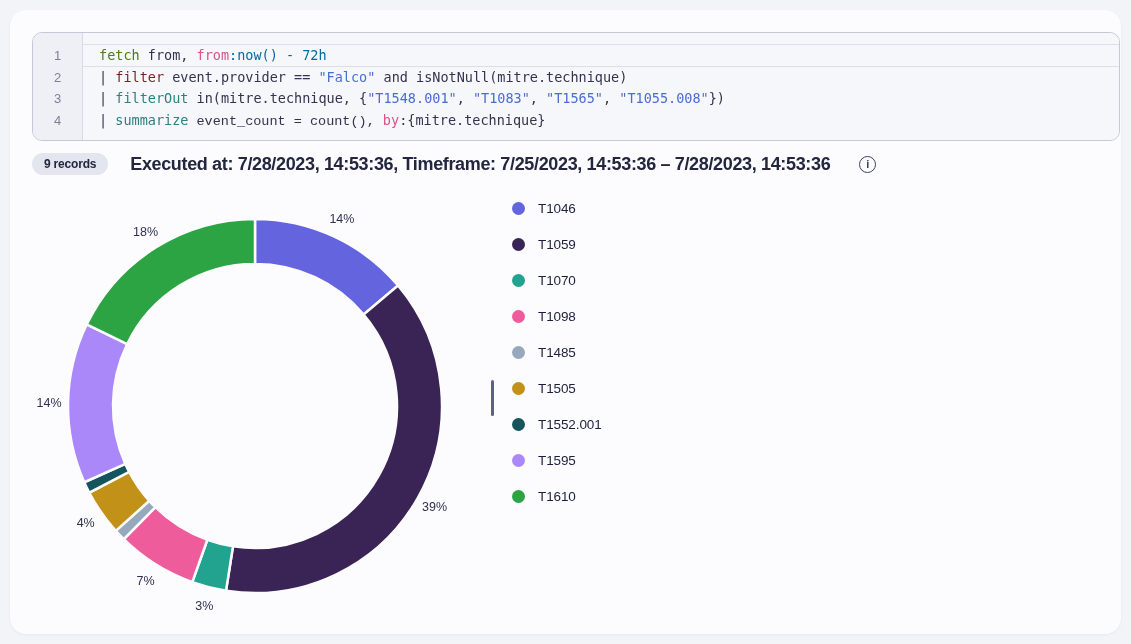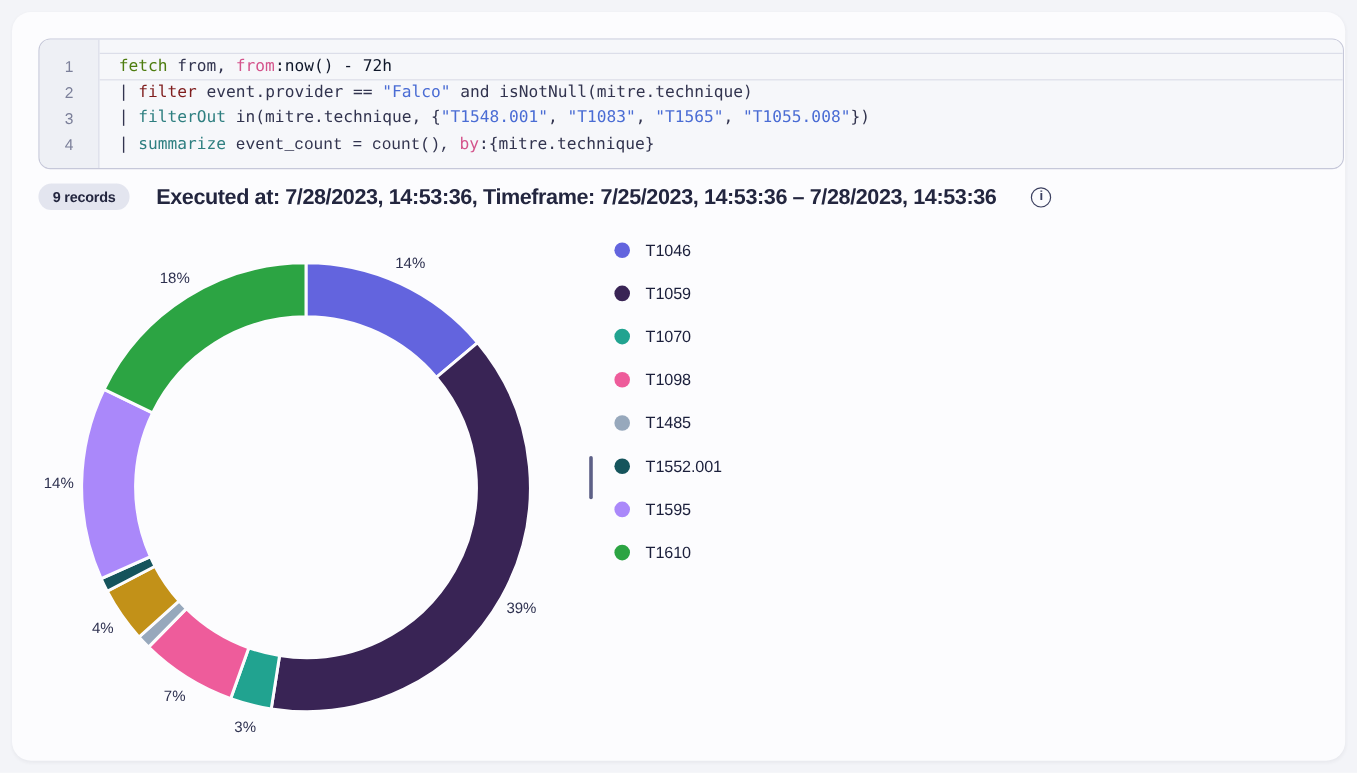--- a/index.html
+++ b/index.html
@@ -107,21 +107,21 @@
   <div class="editor">
     <div class="gutter" id="gutter">
         <div class="gutter-pad"></div>
         <div class="gutter-num">1</div>
         <div class="gutter-num">2</div>
         <div class="gutter-num">3</div>
         <div class="gutter-num">4</div>
       </div>
     <div class="codepane" id="codepane">
         <div class="code-pad"></div>
-        <div class="code-line first"><span style="color: #4d7c0f;">fetch</span><span style="color: rgb(50, 52, 79);"> from, </span><span style="color: rgb(212, 84, 140);">from</span><span style="color: #0f172a;">:now() - 72h</span></div>
+        <div class="code-line first"><span style="color: #4d7c0f;">fetch</span><span style="color: rgb(50, 52, 79);"> from, </span><span style="color: rgb(212, 84, 140);">from</span><span style="color: #0369a1;">:now() - 72h</span></div>
         <div class="code-line"><span style="color: rgb(50, 52, 79);">| </span><span style="color: #7f1d1d;">filter</span><span style="color: rgb(50, 52, 79);"> event.provider == </span><span style="color: rgb(74, 108, 212);">"Falco"</span><span style="color: rgb(50, 52, 79);"> and isNotNull(mitre.technique)</span></div>
         <div class="code-line"><span style="color: rgb(50, 52, 79);">| </span><span style="color: rgb(46, 127, 128);">filterOut</span><span style="color: rgb(50, 52, 79);"> in(mitre.technique, {</span><span style="color: rgb(74, 108, 212);">"T1548.001"</span><span style="color: rgb(50, 52, 79);">, </span><span style="color: rgb(74, 108, 212);">"T1083"</span><span style="color: rgb(50, 52, 79);">, </span><span style="color: rgb(74, 108, 212);">"T1565"</span><span style="color: rgb(50, 52, 79);">, </span><span style="color: rgb(74, 108, 212);">"T1055.008"</span><span style="color: rgb(50, 52, 79);">})</span></div>
         <div class="code-line"><span style="color: rgb(50, 52, 79);">| </span><span style="color: rgb(46, 127, 128);">summarize</span><span style="color: rgb(50, 52, 79); font-family: Liberation Mono, monospace;"> event_count = count(), </span><span style="color: rgb(212, 84, 140);">by</span><span style="color: rgb(50, 52, 79);">:{mitre.technique}</span></div>
       </div>
   </div>
 
   <div class="status-row">
     <span class="pill">9 records</span>
     <span class="exec-text">Executed at: 7/28/2023, 14:53:36, Timeframe: 7/25/2023, 14:53:36 – 7/28/2023, 14:53:36</span>
     <span class="info-icon">i</span>
@@ -163,20 +163,24 @@
       </div>
       <div class="legend-item">
         <span class="legend-dot" style="background: rgb(238, 92, 155);"></span>
         <span class="legend-label">T1098</span>
       </div>
       <div class="legend-item">
         <span class="legend-dot" style="background: rgb(151, 168, 188);"></span>
         <span class="legend-label">T1485</span>
       </div>
       <div class="legend-item">
+        <span class="legend-dot" style="background: rgb(194, 145, 24);"></span>
+        <span class="legend-label">T1505</span>
+      </div>
+      <div class="legend-item">
         <span class="legend-dot" style="background: rgb(21, 84, 92);"></span>
         <span class="legend-label">T1552.001</span>
       </div>
       <div class="legend-item">
         <span class="legend-dot" style="background: rgb(170, 136, 250);"></span>
         <span class="legend-label">T1595</span>
       </div>
       <div class="legend-item">
         <span class="legend-dot" style="background: rgb(44, 164, 67);"></span>
         <span class="legend-label">T1610</span>

